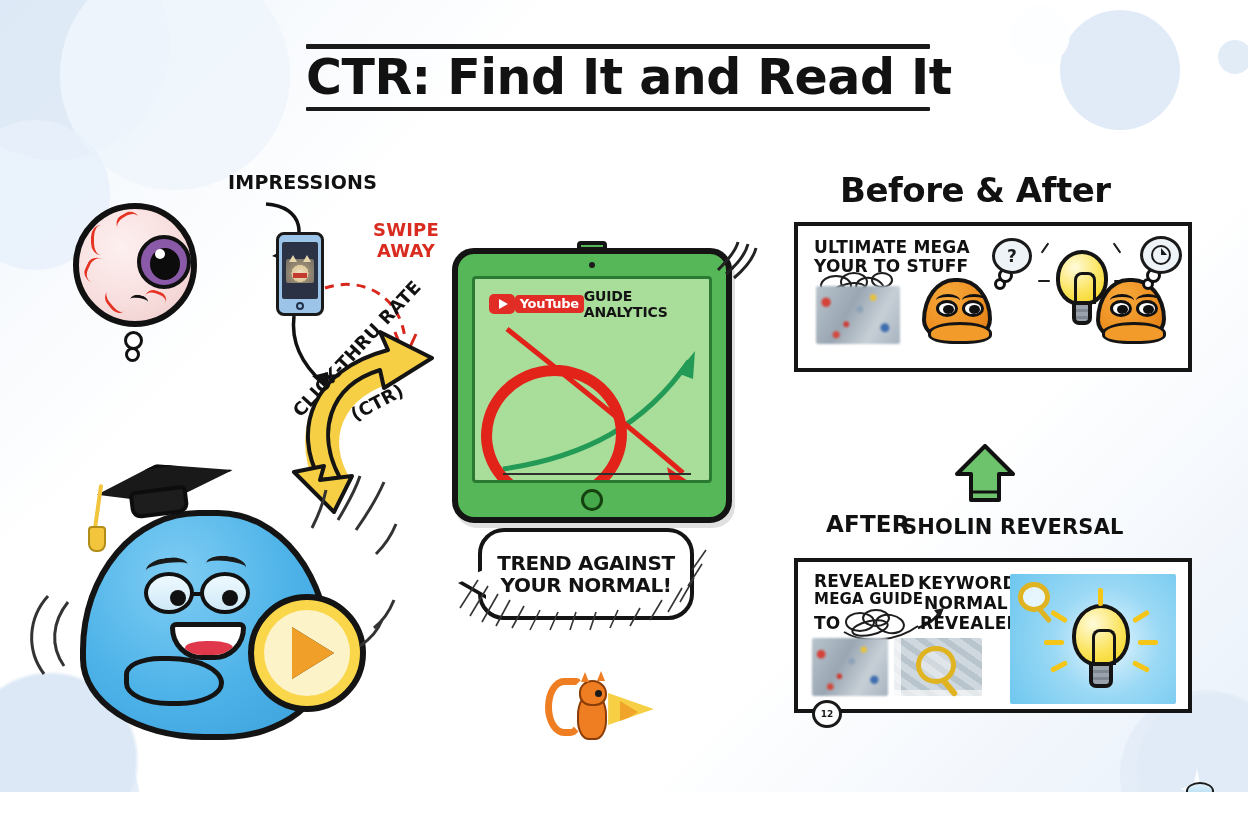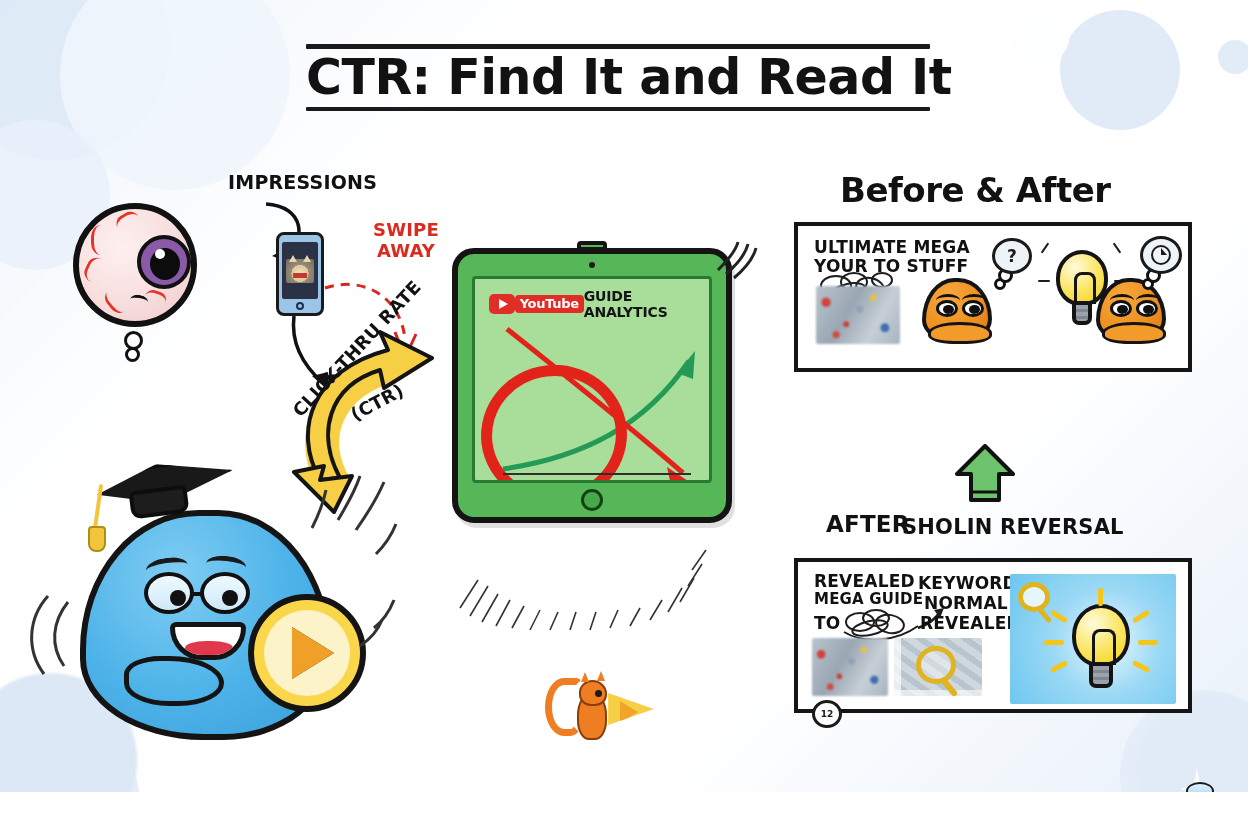--- a/index.html
+++ b/index.html
@@ -305,20 +305,25 @@
       <div class="baseline"></div>
     </div>
     <div class="hbtn"></div>
   </div>
   <svg width="46" height="40" style="position:absolute;left:712px;top:240px;">
     <path d="M6 30 C 18 18, 24 10, 26 2" fill="none" stroke="#222" stroke-width="3"></path>
     <path d="M14 34 C 28 22, 34 12, 36 4" fill="none" stroke="#222" stroke-width="3"></path>
     <path d="M22 38 C 36 26, 42 16, 44 8" fill="none" stroke="#222" stroke-width="3"></path>
   </svg>
 
+  <div id="trendbubble">
+    <div class="bub-tail"></div>
+    <div class="t">TREND AGAINST</div>
+    <div class="t">YOUR NORMAL!</div>
+  </div>
   <svg width="300" height="120" style="position:absolute;left:440px;top:520px;">
     <g stroke="#333" stroke-width="1.6">
       <line x1="20" y1="88" x2="38" y2="60"></line>
         <line x1="30" y1="96" x2="48" y2="66"></line>
       <line x1="42" y1="102" x2="58" y2="74"></line>
         <line x1="56" y1="106" x2="70" y2="80"></line>
       <line x1="72" y1="108" x2="84" y2="86"></line>
         <line x1="90" y1="110" x2="100" y2="90"></line>
       <line x1="110" y1="110" x2="118" y2="92"></line>
         <line x1="130" y1="110" x2="136" y2="92"></line>

